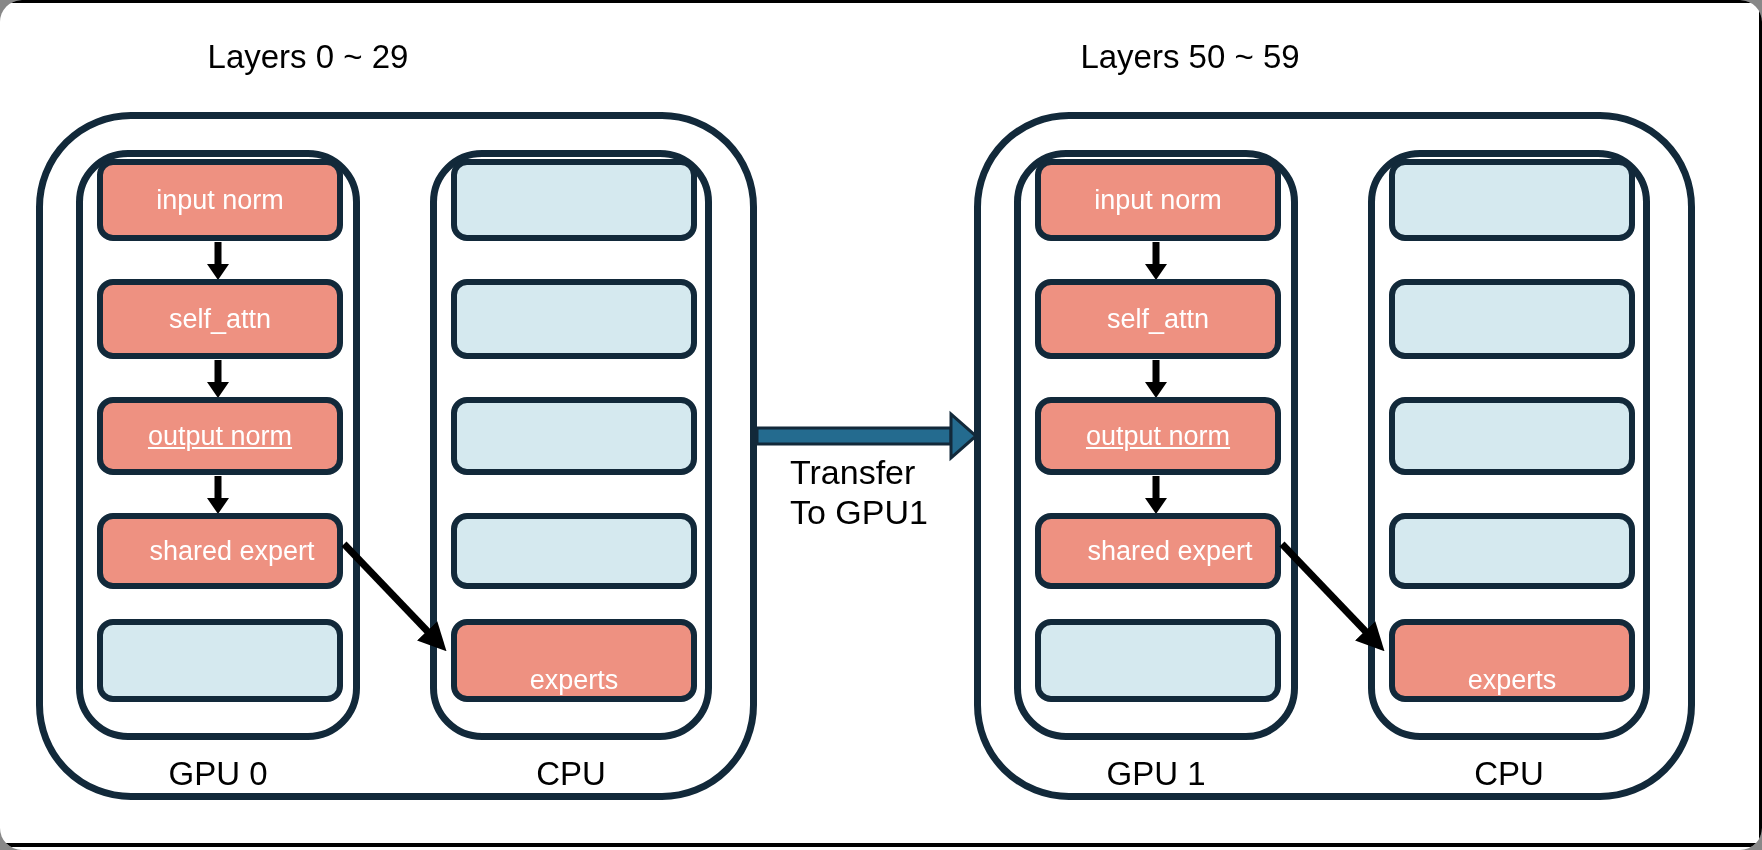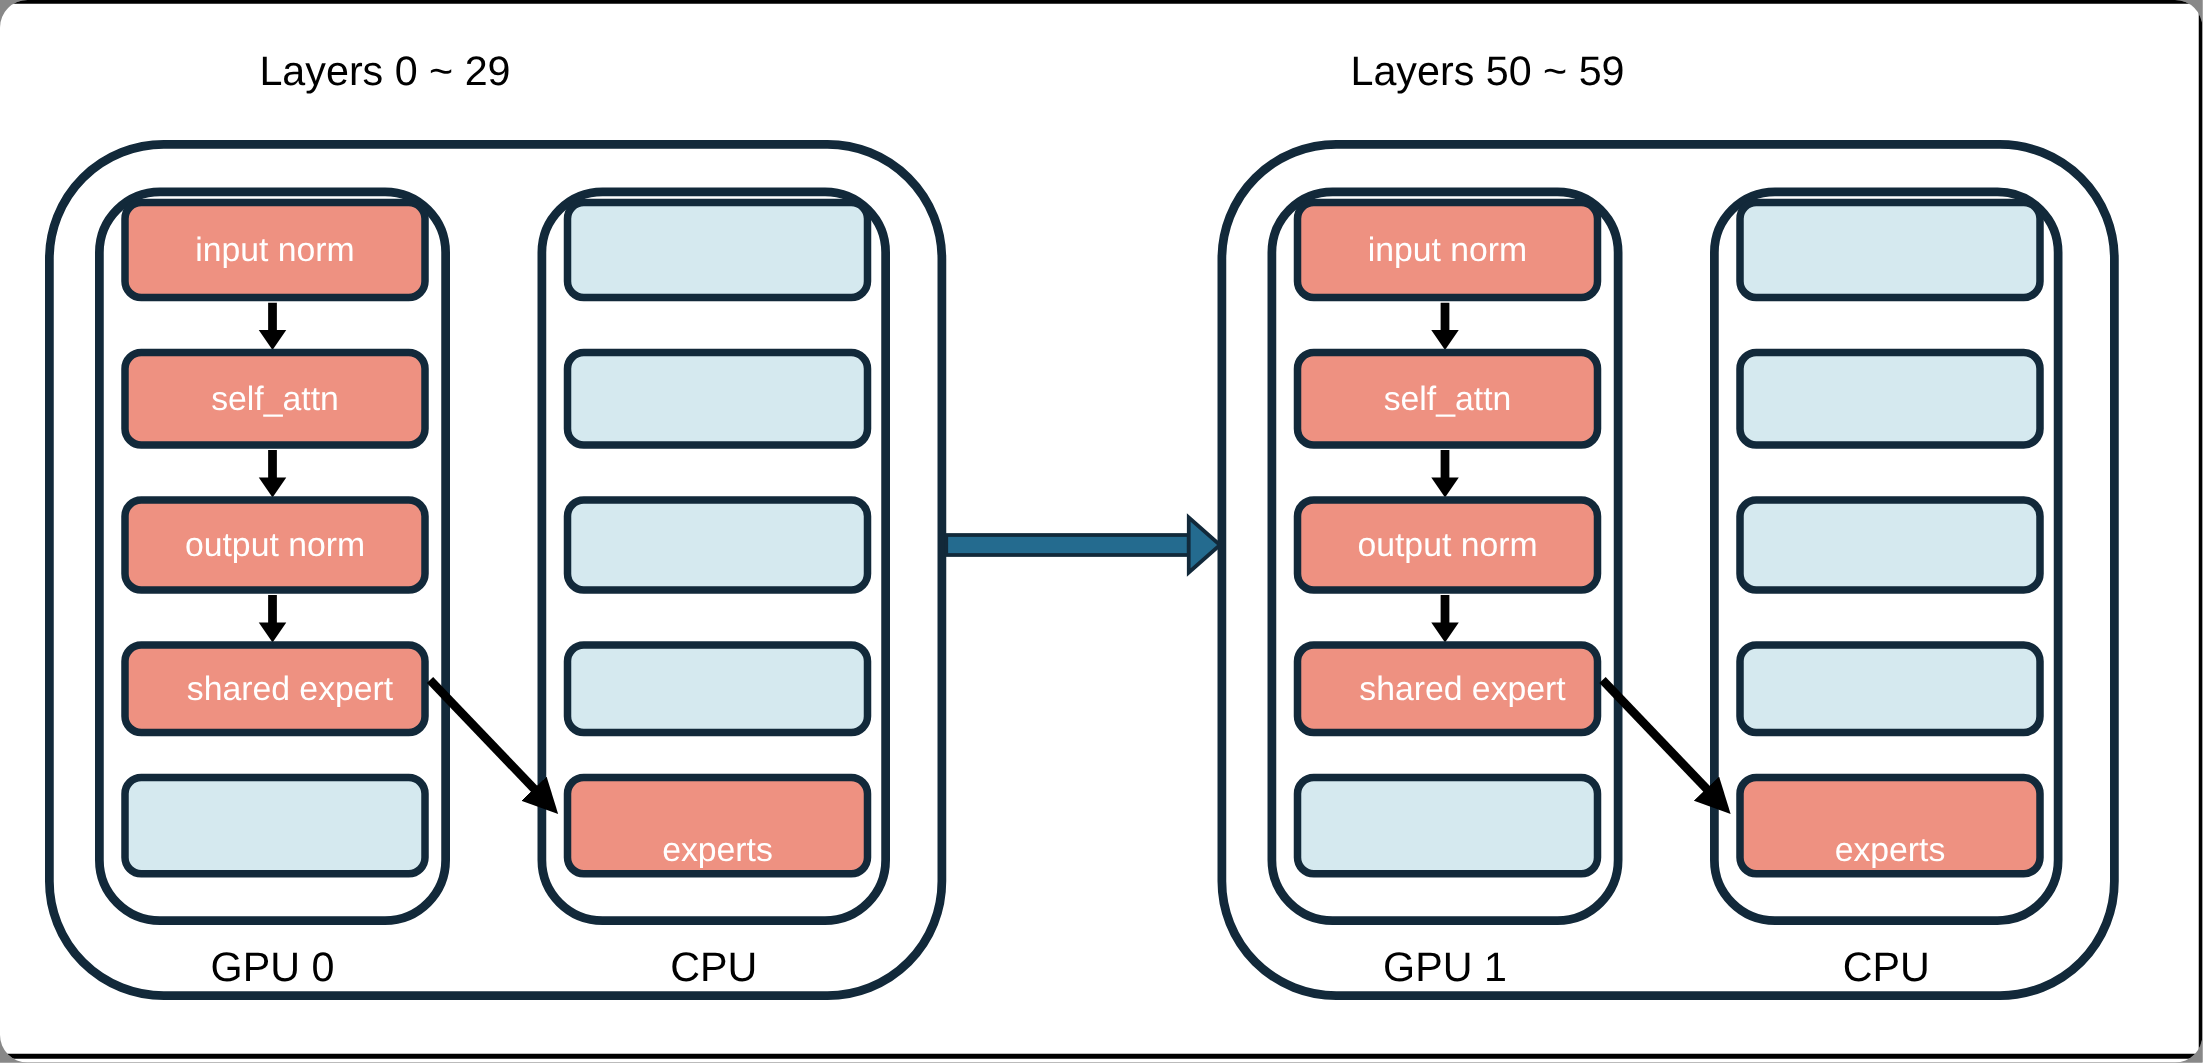--- a/index.html
+++ b/index.html
@@ -45,21 +45,21 @@
   .mod{
     position:absolute;left:14px;width:246px;
     border:6px solid var(--border);border-radius:16px;
     display:flex;align-items:center;justify-content:center;
     font-size:27px;color:var(--text-on-module);
   }
   .mod.active{background:var(--module-active);}
   .mod.idle{background:var(--module-idle);}
   .r1{top:2px;height:82px;}
   .r2{top:122px;height:80px;}
-  .r3{top:240px;height:78px;}
+  .r3{top:240px;height:78px;text-decoration:underline;}
   .r4{top:356px;height:76px;padding-left:24px;}
   .r5{top:462px;height:83px;align-items:flex-end;}
 
   .varrow{position:absolute;left:122px;width:26px;}
   .a1{top:85px;height:38px;}
   .a2{top:203px;height:38px;}
   .a3{top:319px;height:38px;}
 
   .diag-arrow{position:absolute;left:297px;top:420px;width:120px;height:125px;overflow:visible;}
 
@@ -138,20 +138,22 @@
 
     <div class="col-label label-gpu">GPU 0</div>
     <div class="col-label label-cpu">CPU</div>
   </div>
 
   <svg class="transfer-arrow" viewBox="0 0 224 52">
     <rect x="2" y="18" width="194" height="16" fill="var(--transfer-arrow)" stroke="var(--border)" stroke-width="3"></rect>
     <polygon points="196,4 196,48 221,26" fill="var(--transfer-arrow)" stroke="var(--border)" stroke-width="3"></polygon>
   </svg>
   <div class="transfer-label">
+    <div>Transfer</div>
+    <div>To GPU1</div>
   </div>
 
   <div class="group group-right">
 
     <div class="column col-gpu">
       <div class="mod active r1">
           <span>input norm</span>
         </div>
       <svg class="varrow a1" viewBox="0 0 26 38">
           <line x1="13" y1="0" x2="13" y2="23" stroke="#000" stroke-width="7"></line>

